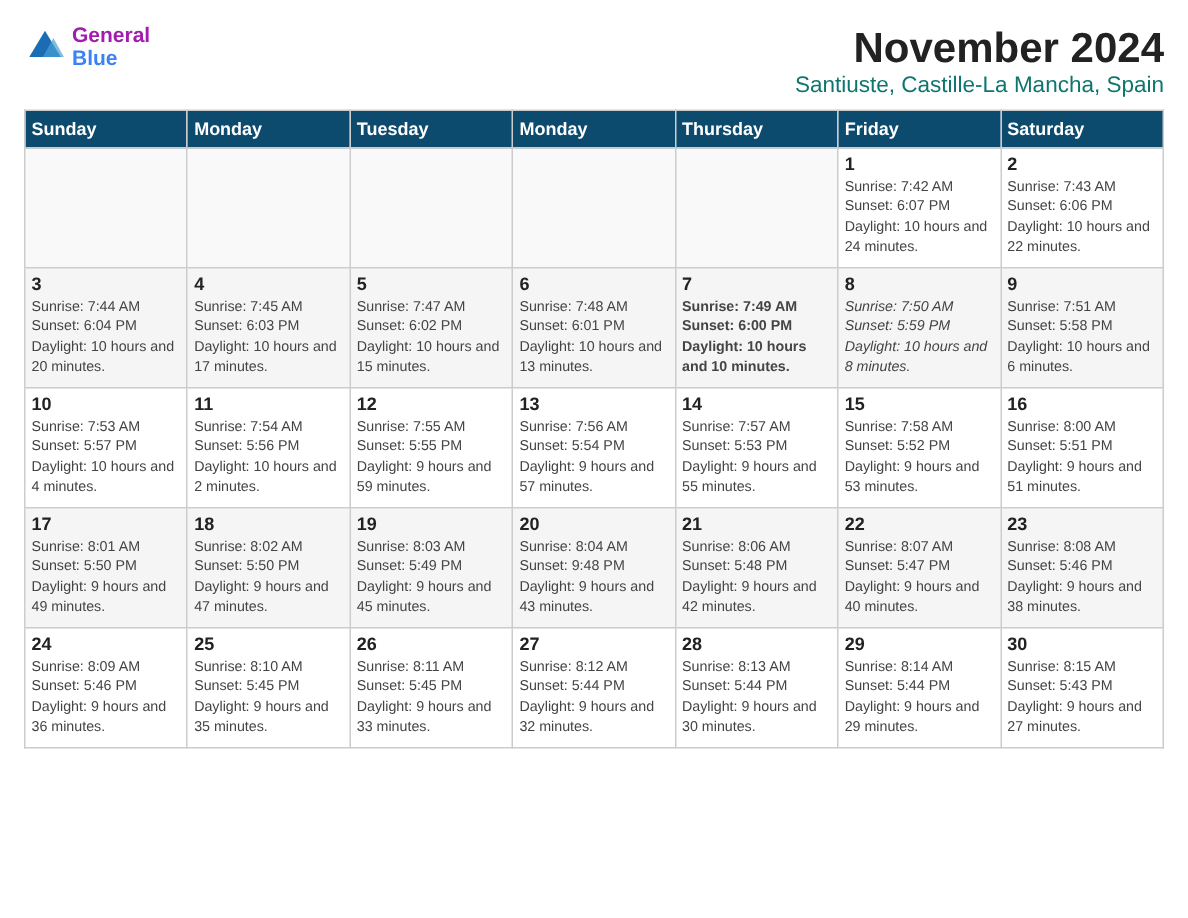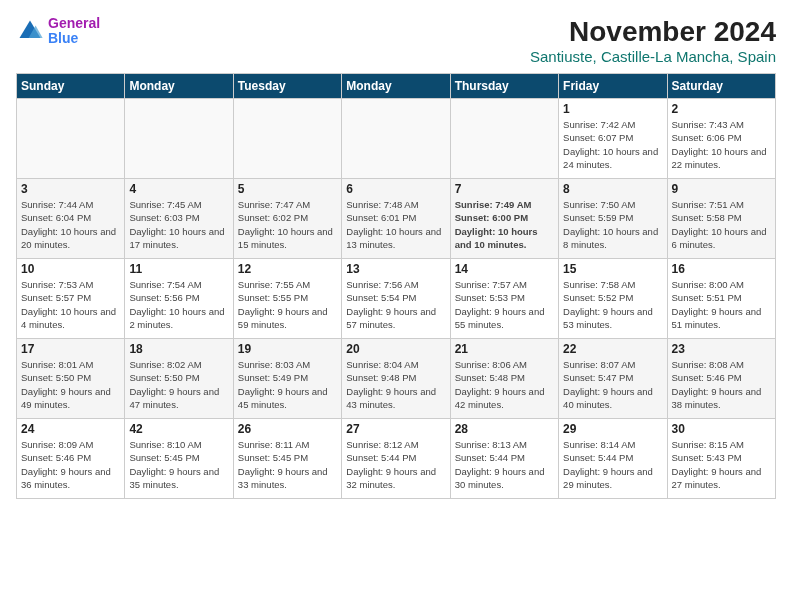--- a/index.html
+++ b/index.html
@@ -172,21 +172,21 @@
 Daylight: 10 hours and 13 minutes.</div>
         </td>
         <td>
           <span class="day-number">7</span>
           <div class="day-info" style="white-space: pre-line; font-weight: bold;">Sunrise: 7:49 AM
 Sunset: 6:00 PM
 Daylight: 10 hours and 10 minutes.</div>
         </td>
         <td>
           <span class="day-number">8</span>
-          <div class="day-info" style="white-space: pre-line;">Sunrise: 7:50 AM
+          <div class="day-info" style="white-space: pre-line; font-style: italic;">Sunrise: 7:50 AM
 Sunset: 5:59 PM
 Daylight: 10 hours and 8 minutes.</div>
         </td>
         <td>
           <span class="day-number">9</span>
           <div class="day-info" style="white-space: pre-line;">Sunrise: 7:51 AM
 Sunset: 5:58 PM
 Daylight: 10 hours and 6 minutes.</div>
         </td>
       </tr>
@@ -279,21 +279,21 @@
         </td>
       </tr>
       <tr>
         <td>
           <span class="day-number">24</span>
           <div class="day-info" style="white-space: pre-line;">Sunrise: 8:09 AM
 Sunset: 5:46 PM
 Daylight: 9 hours and 36 minutes.</div>
         </td>
         <td>
-          <span class="day-number">42</span>
+          <span class="day-number">25</span>
           <div class="day-info" style="white-space: pre-line;">Sunrise: 8:10 AM
 Sunset: 5:45 PM
 Daylight: 9 hours and 35 minutes.</div>
         </td>
         <td>
           <span class="day-number">26</span>
           <div class="day-info" style="white-space: pre-line;">Sunrise: 8:11 AM
 Sunset: 5:45 PM
 Daylight: 9 hours and 33 minutes.</div>
         </td>

